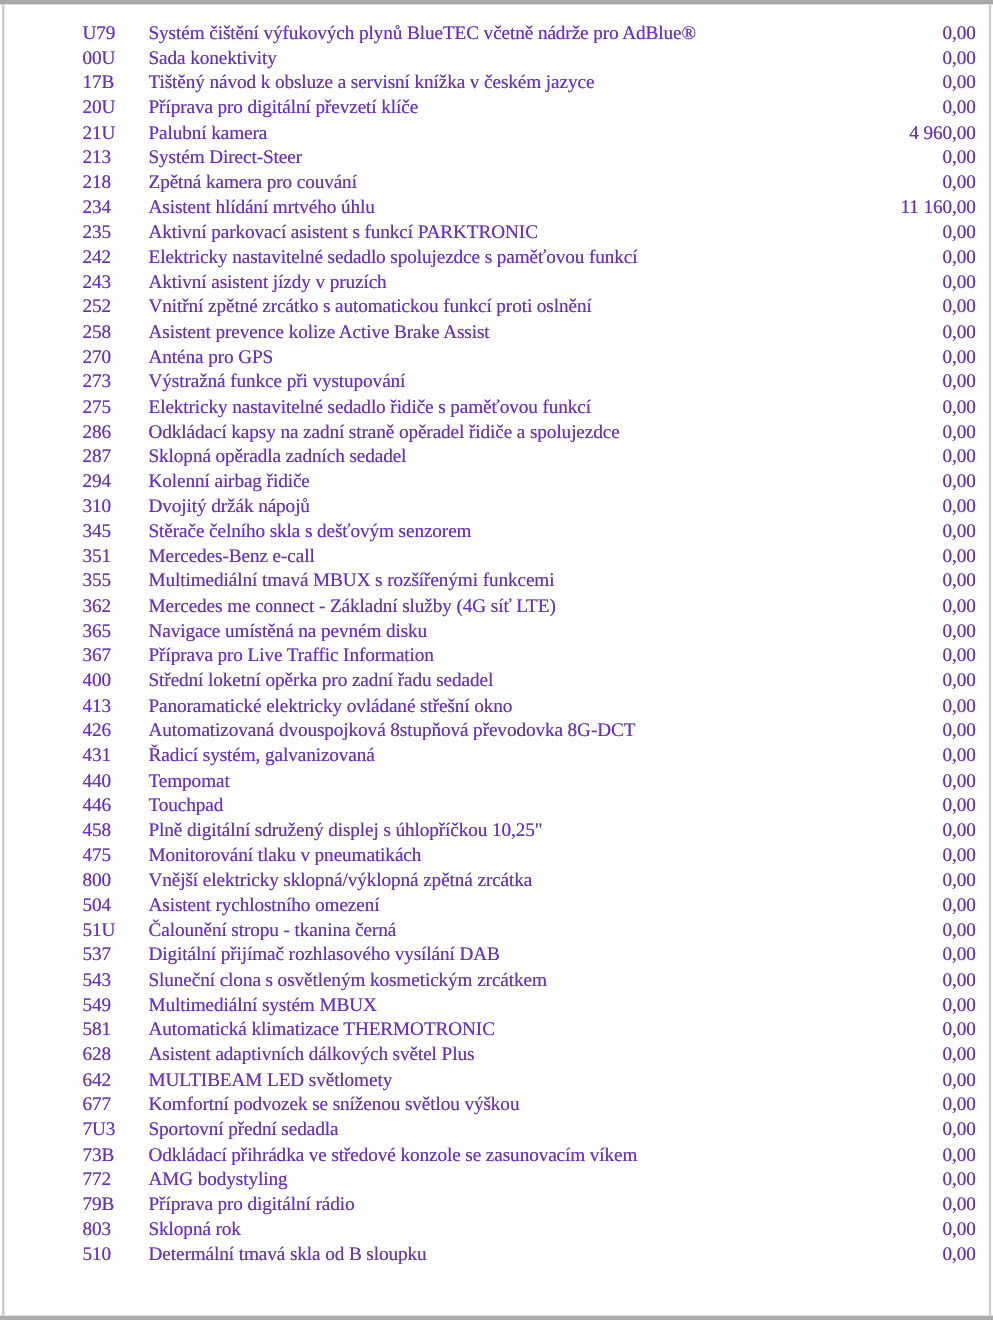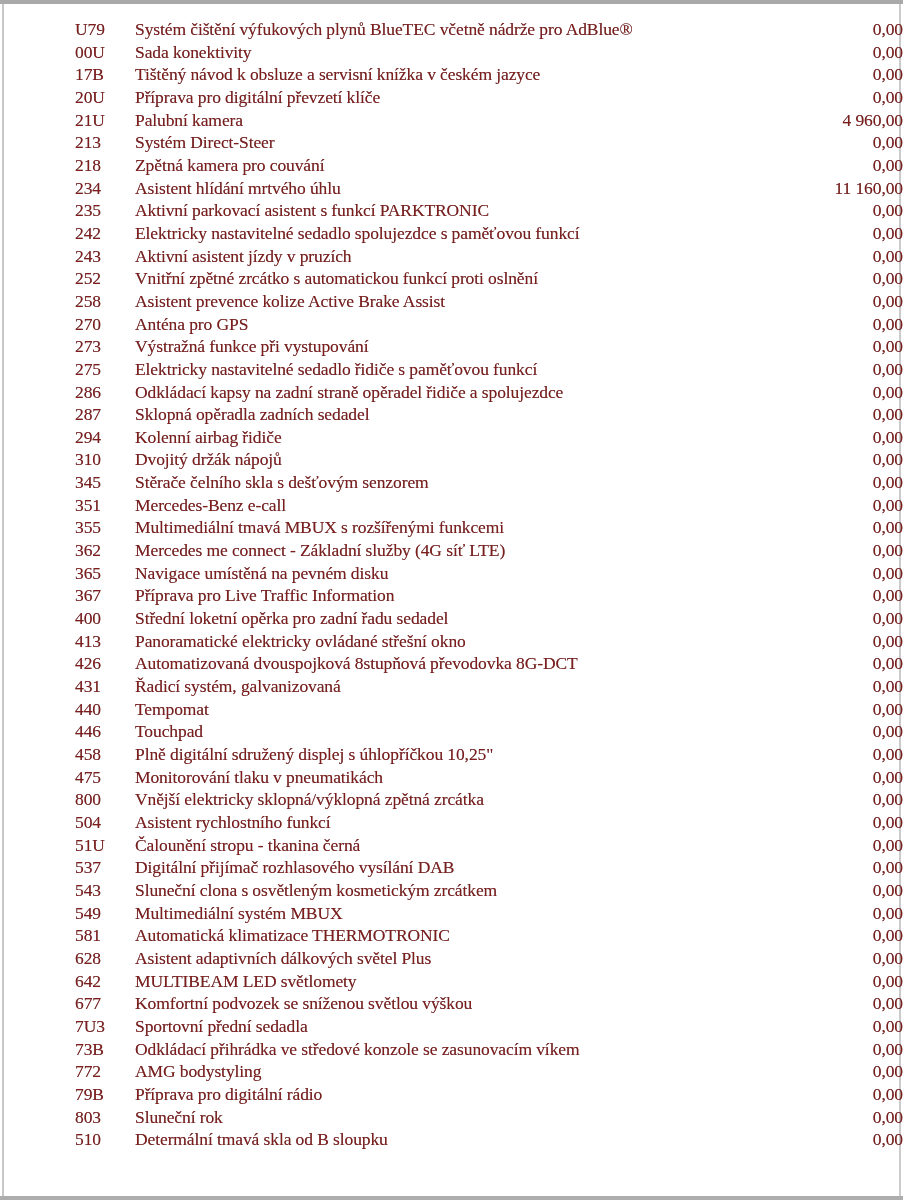--- a/index.html
+++ b/index.html
@@ -19,24 +19,24 @@
   .edge { position: absolute; }
   .edge-top    { top: 0; left: 0; right: 0; height: 4px; background: #a9a9a9; }
   .edge-bottom { bottom: 0; left: 0; right: 0; height: 4px; background: #adadad; }
   .edge-left   { top: 4px; bottom: 4px; left: 2px; width: 2px; background: #c7c7c7; }
   .edge-right  { top: 4px; bottom: 4px; right: 2px; width: 2px; background: #cbcbcb; }
 
   .doc {
     position: absolute;
     top: 18px;
     left: 0;
-    right: 0;
+    right: 16px;
     padding-left: 75px;
     box-sizing: border-box;
-    color: #7f1d1d;
+    color: #6d28d9;
     font-size: 17.5px;
     letter-spacing: -0.1px;
     text-shadow: 0 0 0.5px rgba(45,45,45,0.55);
   }
   .row {
     display: flex;
     align-items: baseline;
     height: 22.66px;
     line-height: 22.66px;
     white-space: nowrap;
@@ -235,21 +235,21 @@
         <span class="cell-desc">Monitorování tlaku v pneumatikách</span>
         <span class="cell-price">0,00</span>
       </div>
       <div class="row">
         <span class="cell-code">800</span>
         <span class="cell-desc">Vnější elektricky sklopná/výklopná zpětná zrcátka</span>
         <span class="cell-price">0,00</span>
       </div>
       <div class="row">
         <span class="cell-code">504</span>
-        <span class="cell-desc">Asistent rychlostního funkcí</span>
+        <span class="cell-desc">Asistent rychlostního omezení</span>
         <span class="cell-price">0,00</span>
       </div>
       <div class="row">
         <span class="cell-code">51U</span>
         <span class="cell-desc">Čalounění stropu - tkanina černá</span>
         <span class="cell-price">0,00</span>
       </div>
       <div class="row">
         <span class="cell-code">537</span>
         <span class="cell-desc">Digitální přijímač rozhlasového vysílání DAB</span>
@@ -300,21 +300,21 @@
         <span class="cell-desc">AMG bodystyling</span>
         <span class="cell-price">0,00</span>
       </div>
       <div class="row">
         <span class="cell-code">79B</span>
         <span class="cell-desc">Příprava pro digitální rádio</span>
         <span class="cell-price">0,00</span>
       </div>
       <div class="row">
         <span class="cell-code">803</span>
-        <span class="cell-desc">Sluneční rok</span>
+        <span class="cell-desc">Sklopná rok</span>
         <span class="cell-price">0,00</span>
       </div>
       <div class="row">
         <span class="cell-code">510</span>
         <span class="cell-desc">Determální tmavá skla od B sloupku</span>
         <span class="cell-price">0,00</span>
       </div>
     </div>
 </div>
 

